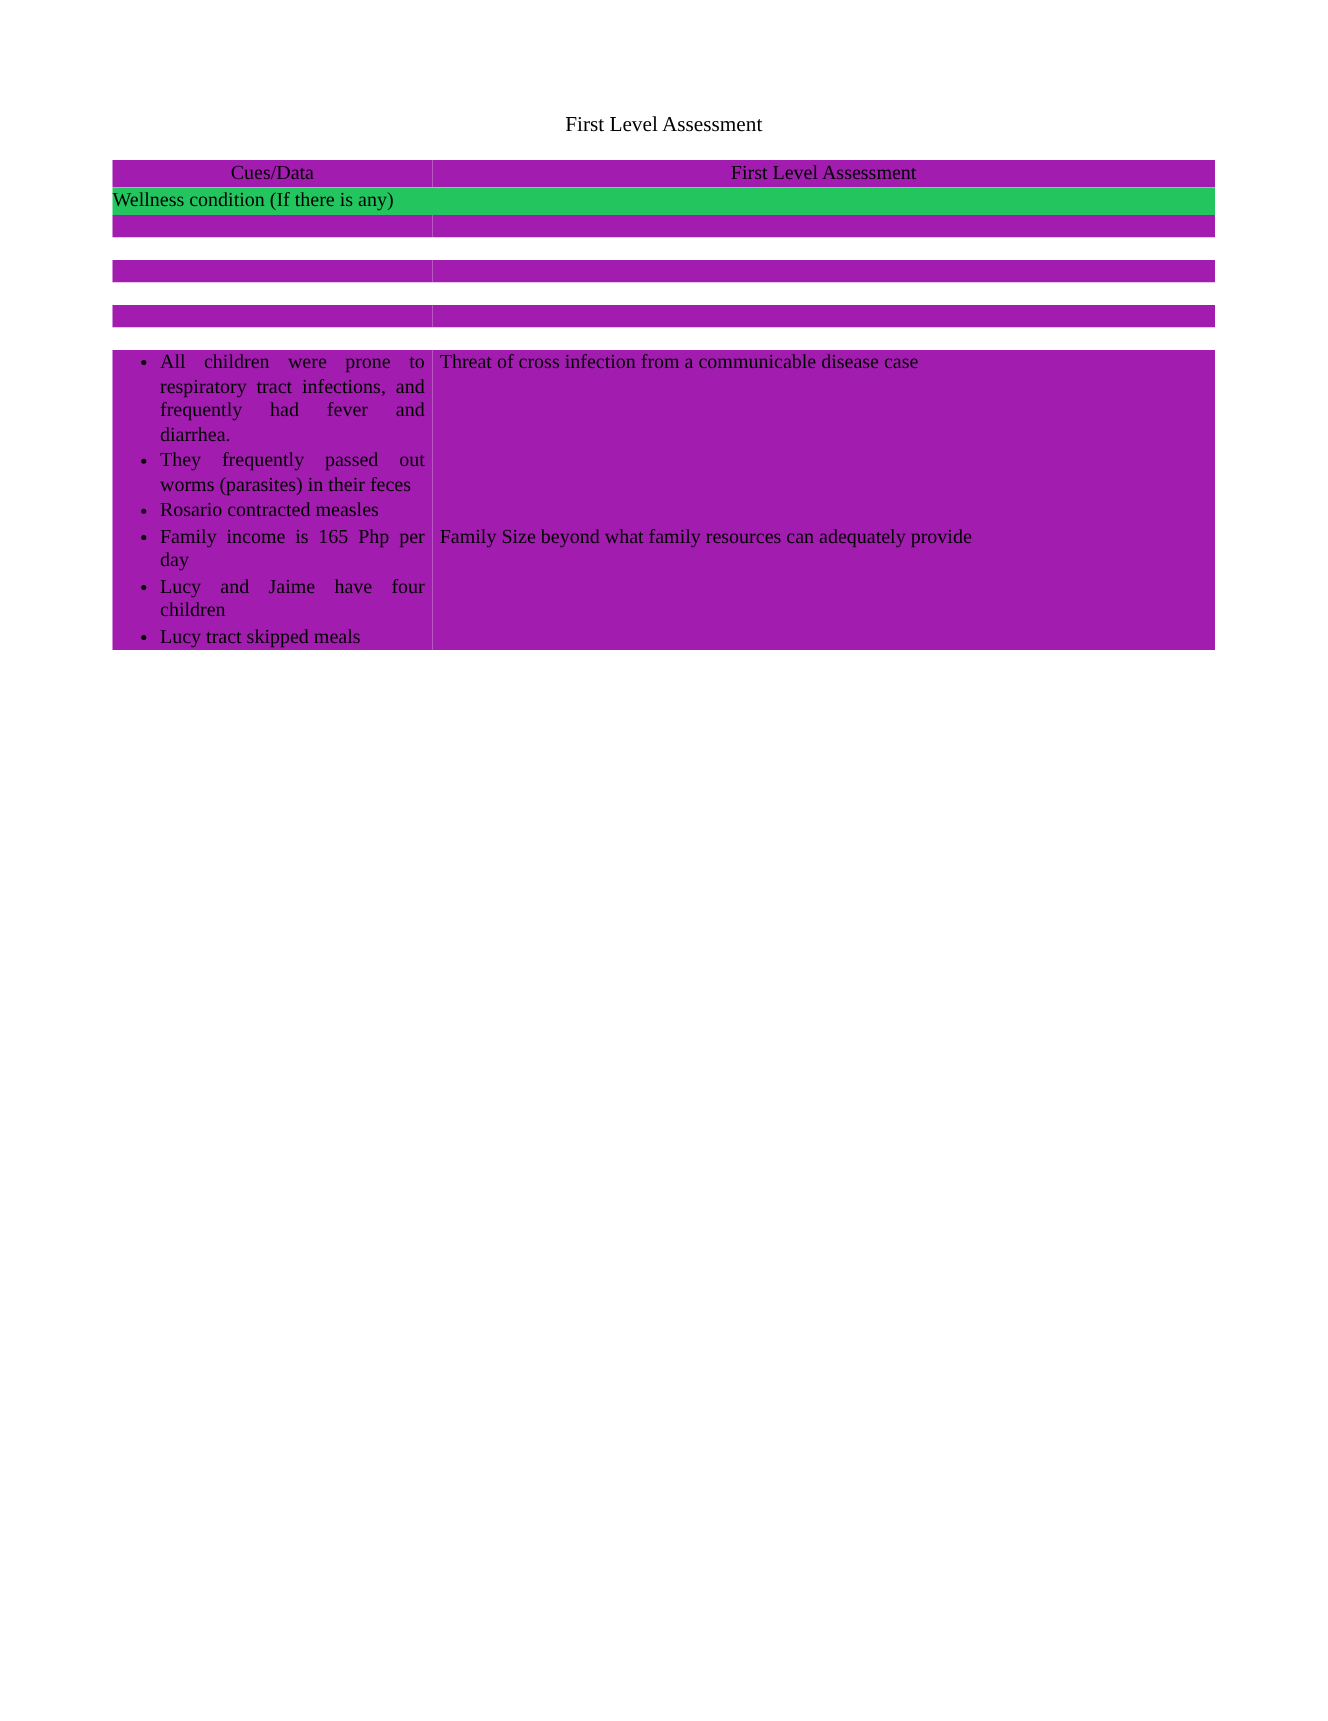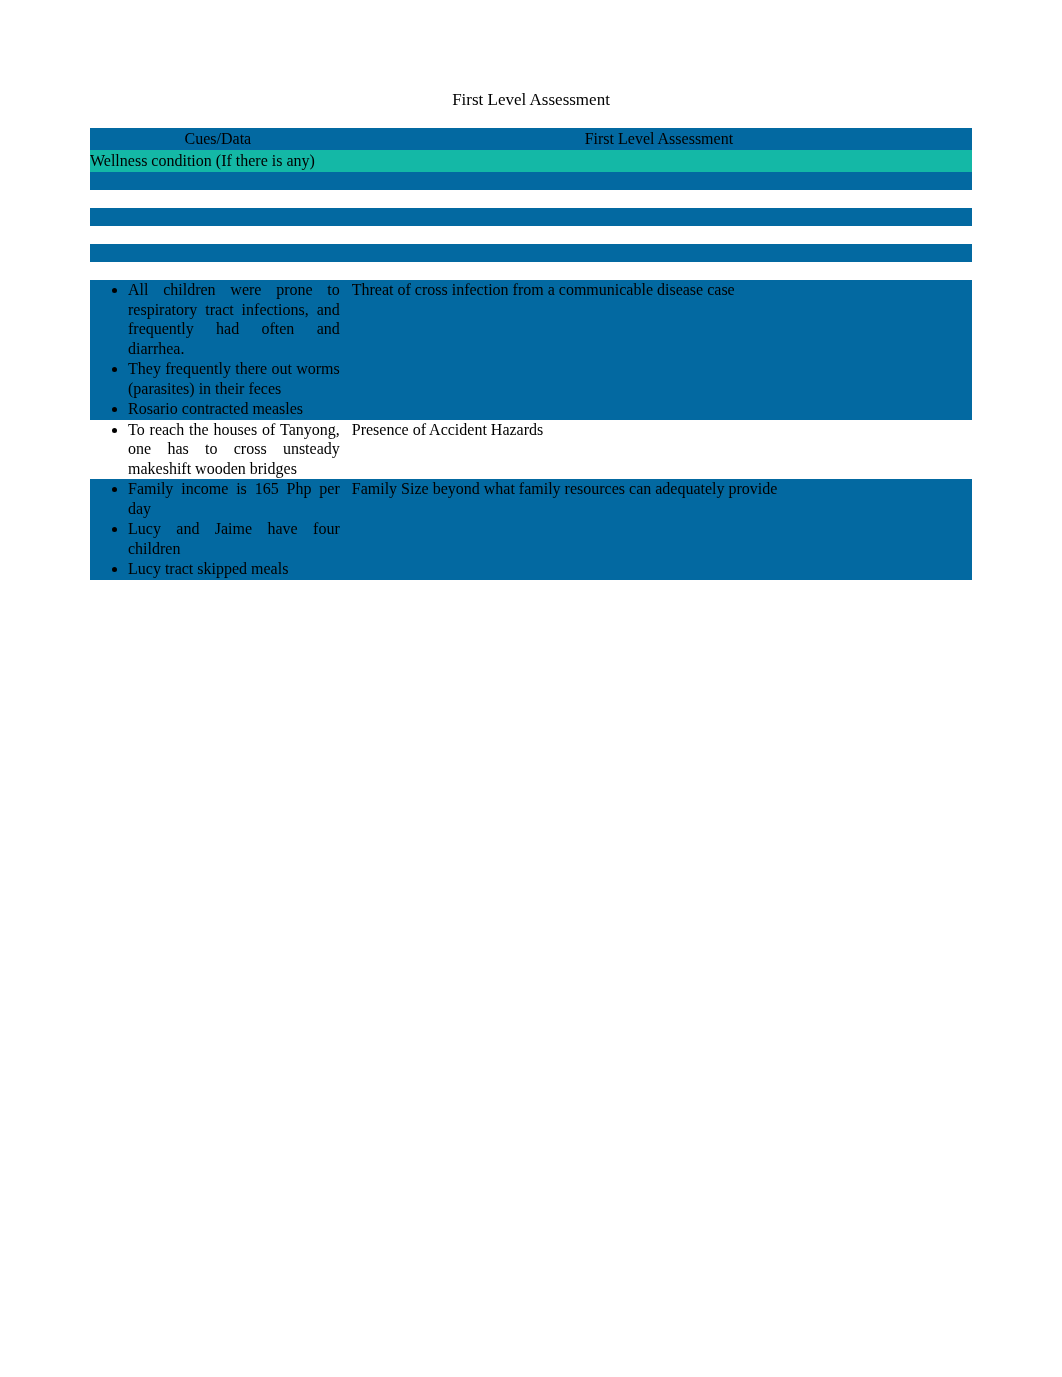--- a/index.html
+++ b/index.html
@@ -36,23 +36,23 @@
   .col-cues {
     width: 29%;
     vertical-align: top;
   }
   .col-assess {
     width: 71%;
     vertical-align: top;
   }
   .spanning-row td {
     padding: 2px 8px 2px 0;
-    background: #14b8a6;
+    background: #22c55e;
   }
-  .stripe-a { background: #0369a1; }
+  .stripe-a { background: #a21caf; }
   .stripe-b { background: #ffffff; }
   .stripe-row { height: 18px; }
   .cues-cell {
     padding: 0;
     vertical-align: top;
   }
   .assess-cell {
     vertical-align: top;
     padding: 1px 6px;
   }
@@ -113,36 +113,28 @@
         </tr>
     <tr class="stripe-row stripe-b">
           <td class="col-cues"></td>
           <td class="col-assess"></td>
         </tr>
 
 
     <tr class="stripe-a">
       <td class="col-cues cues-cell">
         <ul class="bullets">
-          <li>All children were prone to respiratory tract infections, and frequently had often and diarrhea.</li>
-          <li>They frequently there out worms (parasites) in their feces</li>
+          <li>All children were prone to respiratory tract infections, and frequently had fever and diarrhea.</li>
+          <li>They frequently passed out worms (parasites) in their feces</li>
           <li>Rosario contracted measles</li>
         </ul>
       </td>
       <td class="col-assess assess-cell">Threat of cross infection from a communicable disease case</td>
     </tr>
 
-    <tr class="stripe-b">
-      <td class="col-cues cues-cell">
-        <ul class="bullets">
-          <li>To reach the houses of Tanyong, one has to cross unsteady makeshift wooden bridges</li>
-        </ul>
-      </td>
-      <td class="col-assess assess-cell">Presence of Accident Hazards</td>
-    </tr>
 
 
 
     <tr class="stripe-a">
       <td class="col-cues cues-cell">
         <ul class="bullets">
           <li>Family income is 165 Php per day</li>
           <li>Lucy and Jaime have four children</li>
           <li>Lucy tract skipped meals</li>
         </ul>

